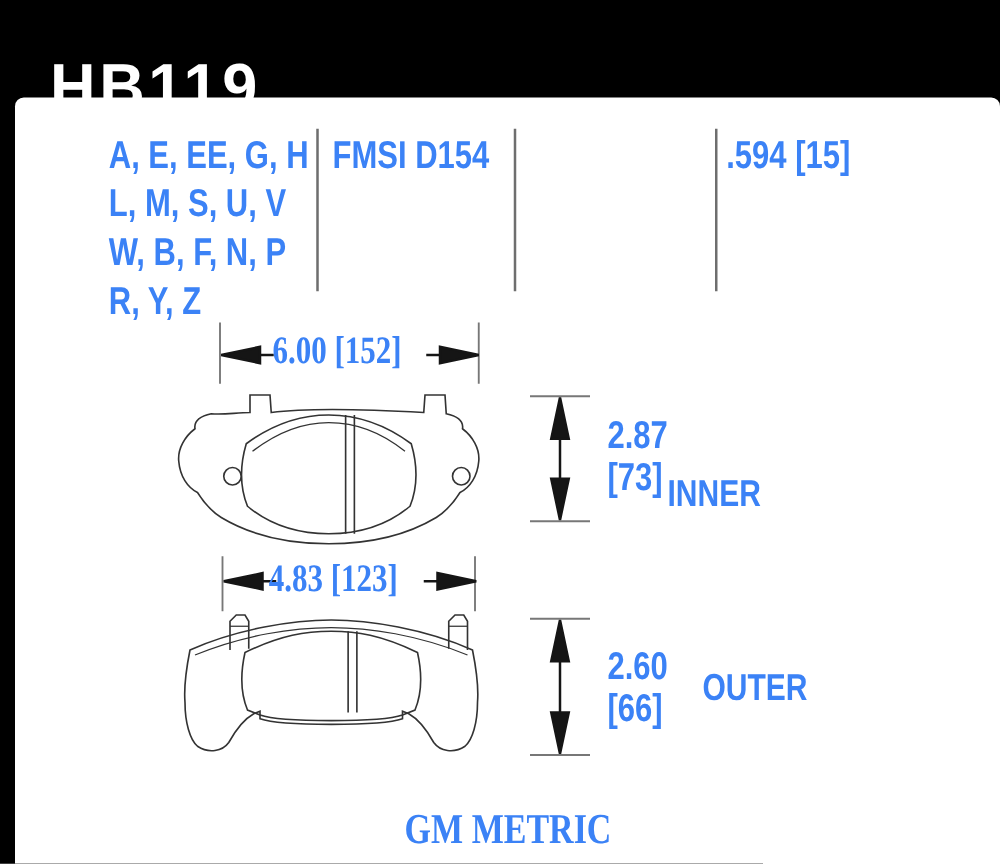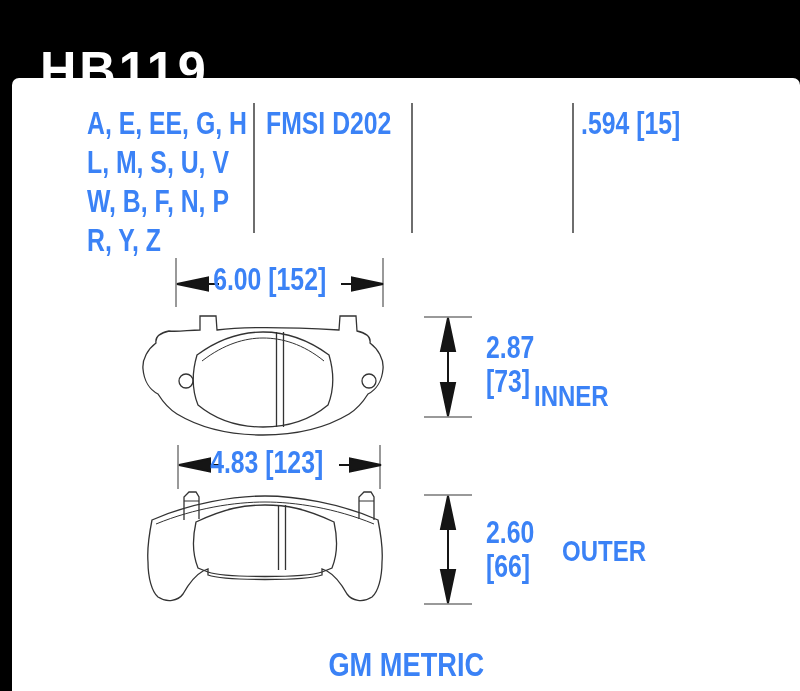--- a/index.html
+++ b/index.html
@@ -9,21 +9,21 @@
     font-family:"Liberation Sans", sans-serif;
     -webkit-font-smoothing:antialiased;
   }
   .sheet{
     position:absolute;left:12px;top:78px;width:788px;height:613px;
     background:#fff;border-radius:7px 7px 0 0;
   }
   #art{position:absolute;left:0;top:0;pointer-events:none;}
   .t{position:absolute;font-weight:bold;color:#3b82f6;white-space:nowrap;}
   .cx{display:inline-block;transform:scaleX(0.8);transform-origin:0 0;}
-  .ctr{text-align:center;}
+  .ctr{text-align:center;font-family:Liberation Serif, serif;}
   .ctr .cx{transform-origin:50% 0;}
   .partnum{
     left:40px;top:10px;font-size:52px;line-height:52px;color:#fff;letter-spacing:3px;margin-top:34px;
   }
   .tblcol{font-size:31px;line-height:39px;}
   .compounds{left:87px;top:104px;}
   .fmsi{left:266px;top:104px;}
   .thickness{left:581px;top:104px;}
   .vdiv{position:absolute;width:2px;height:130px;top:103px;background:#6e6e6e;}
   .dimtext{font-size:31px;line-height:34px;}
@@ -146,21 +146,21 @@
 <div class="t partnum"><span class="cx" style="transform:scaleX(0.97)">HB119</span></div>
 
 <div class="t tblcol compounds">
   <div><span class="cx">A, E, EE, G, H</span></div>
   <div><span class="cx">L, M, S, U, V</span></div>
   <div><span class="cx">W, B, F, N, P</span></div>
   <div><span class="cx">R, Y, Z</span></div>
 </div>
 
 <div class="t tblcol fmsi">
-  <div><span class="cx">FMSI D202</span></div>
+  <div><span class="cx">FMSI D154</span></div>
 </div>
 
 <div class="t tblcol thickness"><span class="cx">.594 [15]</span></div>
 
 <div class="t ctr dimw-inner"><span class="cx">6.00 [152]</span></div>
 
 <div class="t dimtext dimh-inner">
   <div><span class="cx">2.87</span></div>
   <div><span class="cx">[73]</span></div>
 </div>

